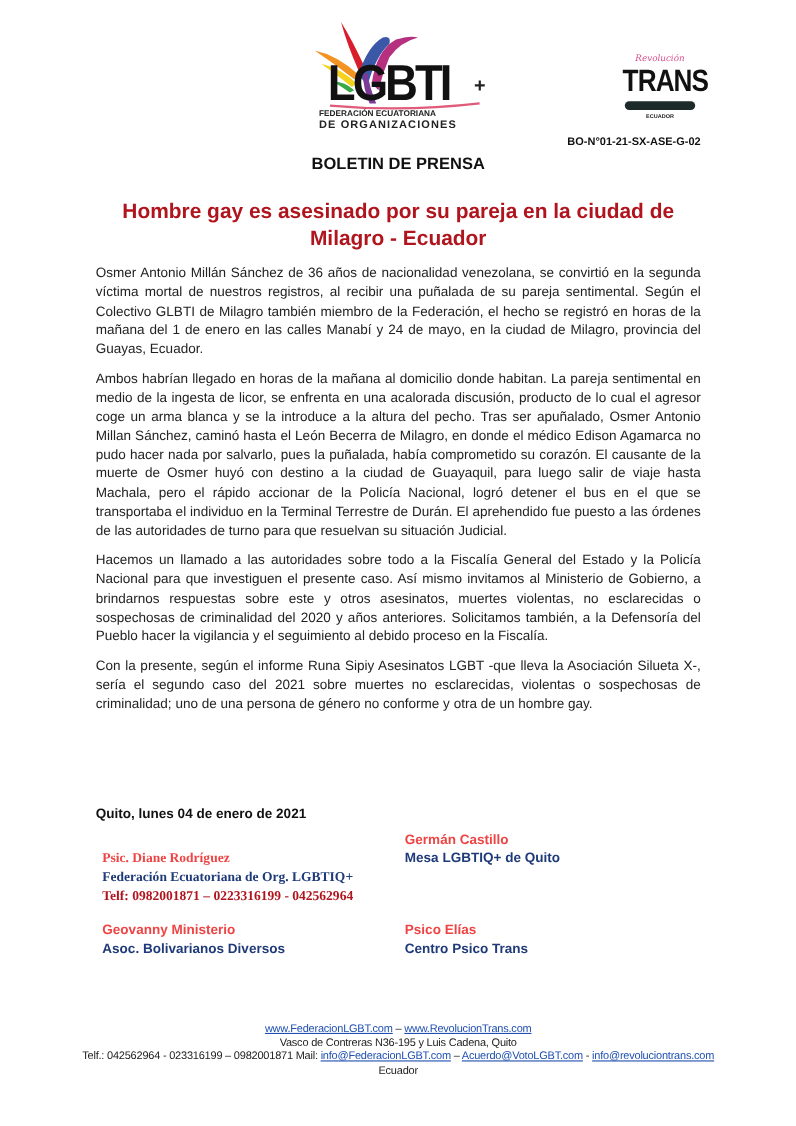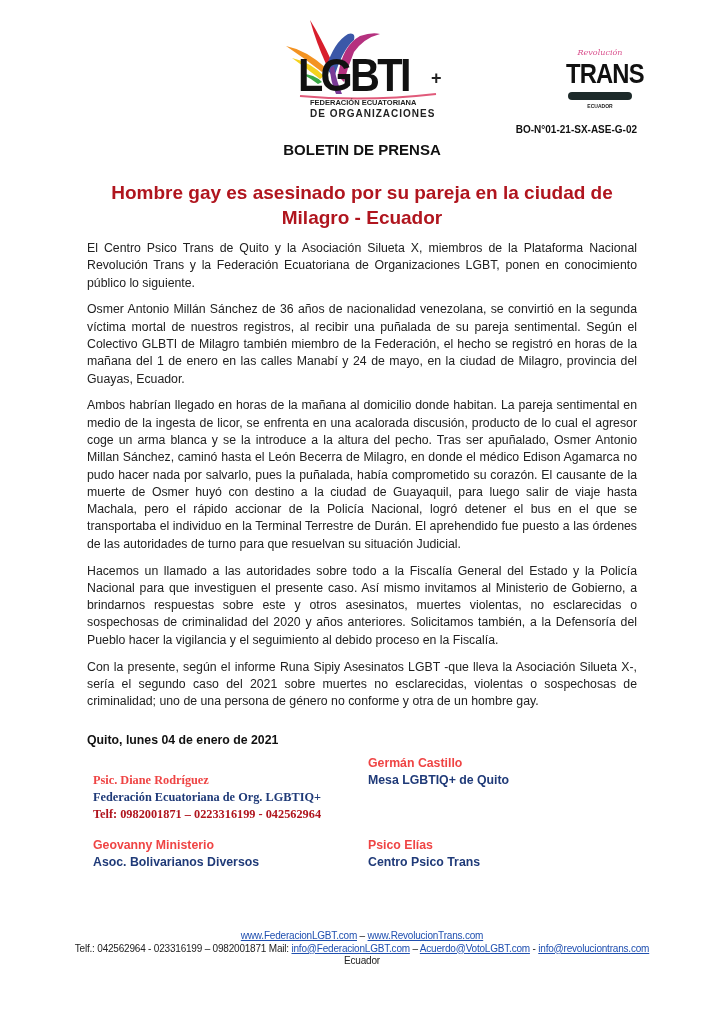--- a/index.html
+++ b/index.html
@@ -15,21 +15,21 @@
        letter-spacing: -1px; }
   .logo-sx .small-top, .logo-sx .small-bot { position: absolute; left: 0; width: 62px; text-align: center;
        font-size: 5px; color: #555; }
   .logo-sx .small-top { top: 5px; }
   .logo-sx .small-bot { top: 50px; }
 
   .logo-lgbti { position: absolute; left: 276px; top: 6px; width: 172px; height: 112px; }
   .logo-lgbti .wordmark { position: absolute; left: 22px; top: 46px; font-family: "Liberation Sans", sans-serif;
        font-weight: bold; font-size: 46px; letter-spacing: -3px; color: #111; line-height: 46px; transform: scaleX(0.9); transform-origin: left; }
   .logo-lgbti .plus { position: absolute; left: 155px; top: 62px; font-size: 18px; color: #222; font-weight: bold; }
-  .logo-lgbti .sub1, .logo-lgbti .sub2 { position: absolute; left: 34px; width: 150px; font-weight: bold; color: #222; }
+  .logo-lgbti .sub1, .logo-lgbti .sub2 { position: absolute; left: 14px; width: 150px; font-weight: bold; color: #222; }
   .logo-lgbti .sub1 { top: 92px; font-size: 7.5px; letter-spacing: 0; }
   .logo-lgbti .sub2 { top: 102px; font-size: 10px; letter-spacing: 1px; }
   .logo-lgbti svg { position: absolute; left: 0; top: 0; }
 
   .logo-trans { position: absolute; left: 560px; top: 46px; width: 80px; height: 70px; }
   .logo-trans .script { position: absolute; left: 0; width: 80px; top: 2px; text-align: center;
        font-family: "DejaVu Serif", serif; font-style: italic; font-size: 8px; color: #d94f8c; }
   .logo-trans .trans { position: absolute; left: 0; width: 80px; top: 12px; text-align: center;
        font-family: "Liberation Sans", sans-serif; font-weight: bold; font-size: 28px; color: #111;
        letter-spacing: -1px; transform: scaleX(0.85); }
@@ -92,21 +92,20 @@
     <div class="band"></div>
     <div class="country">ECUADOR</div>
   </div>
 
   <div class="doc-code">BO-N°01-21-SX-ASE-G-02</div>
 
   <div class="title">BOLETIN DE PRENSA</div>
   <div class="headline">Hombre gay es asesinado por su pareja en la ciudad de Milagro - Ecuador</div>
 
   <div class="body">
-    <p>El Centro Psico Trans de Quito y la Asociación Silueta X, miembros de la Plataforma Nacional Revolución Trans y la Federación Ecuatoriana de Organizaciones LGBT, ponen en conocimiento público lo siguiente.</p>
     <p>Osmer Antonio Millán Sánchez de 36 años de nacionalidad venezolana, se convirtió en la segunda víctima mortal de nuestros registros, al recibir una puñalada de su pareja sentimental. Según el Colectivo GLBTI de Milagro también miembro de la Federación, el hecho se registró en horas de la mañana del 1 de enero en las calles Manabí y 24 de mayo, en la ciudad de Milagro, provincia del Guayas, Ecuador.</p>
     <p>Ambos habrían llegado en horas de la mañana al domicilio donde habitan. La pareja sentimental en medio de la ingesta de licor, se enfrenta en una acalorada discusión, producto de lo cual el agresor coge un arma blanca y se la introduce a la altura del pecho. Tras ser apuñalado, Osmer Antonio Millan Sánchez, caminó hasta el León Becerra de Milagro, en donde el médico Edison Agamarca no pudo hacer nada por salvarlo, pues la puñalada, había comprometido su corazón. El causante de la muerte de Osmer huyó con destino a la ciudad de Guayaquil, para luego salir de viaje hasta Machala, pero el rápido accionar de la Policía Nacional, logró detener el bus en el que se transportaba el individuo en la Terminal Terrestre de Durán. El aprehendido fue puesto a las órdenes de las autoridades de turno para que resuelvan su situación Judicial.</p>
     <p>Hacemos un llamado a las autoridades sobre todo a la Fiscalía General del Estado y la Policía Nacional para que investiguen el presente caso. Así mismo invitamos al Ministerio de Gobierno, a brindarnos respuestas sobre este y otros asesinatos, muertes violentas, no esclarecidas o sospechosas de criminalidad del 2020 y años anteriores. Solicitamos también, a la Defensoría del Pueblo hacer la vigilancia y el seguimiento al debido proceso en la Fiscalía.</p>
     <p>Con la presente, según el informe Runa Sipiy Asesinatos LGBT -que lleva la Asociación Silueta X-, sería el segundo caso del 2021 sobre muertes no esclarecidas, violentas o sospechosas de criminalidad; uno de una persona de género no conforme y otra de un hombre gay.</p>
   </div>
 
   <div class="date">Quito, lunes 04 de enero de 2021</div>
 
   <div class="sig sig-diane">
     <div class="name">Psic. Diane Rodríguez</div>
@@ -123,18 +122,19 @@
   </div>
   <div class="sig sig-zack">
     <div class="name">Psico Elías</div>
     <div class="org">Centro Psico Trans</div>
   </div>
 
   <div class="footer">
     <div>
       <a>www.FederacionLGBT.com</a><span> – </span><a>www.RevolucionTrans.com</a>
     </div>
+    <div>Vasco de Contreras N36-195 y Luis Cadena, Quito</div>
     <div>
       <span>Telf.: 042562964 - 023316199 – 0982001871 Mail: </span><a>info@FederacionLGBT.com</a><span> – </span><a>Acuerdo@VotoLGBT.com</a><span> - </span><a>info@revoluciontrans.com</a>
     </div>
     <div>Ecuador</div>
   </div>
 </div>
 
 </body></html>

